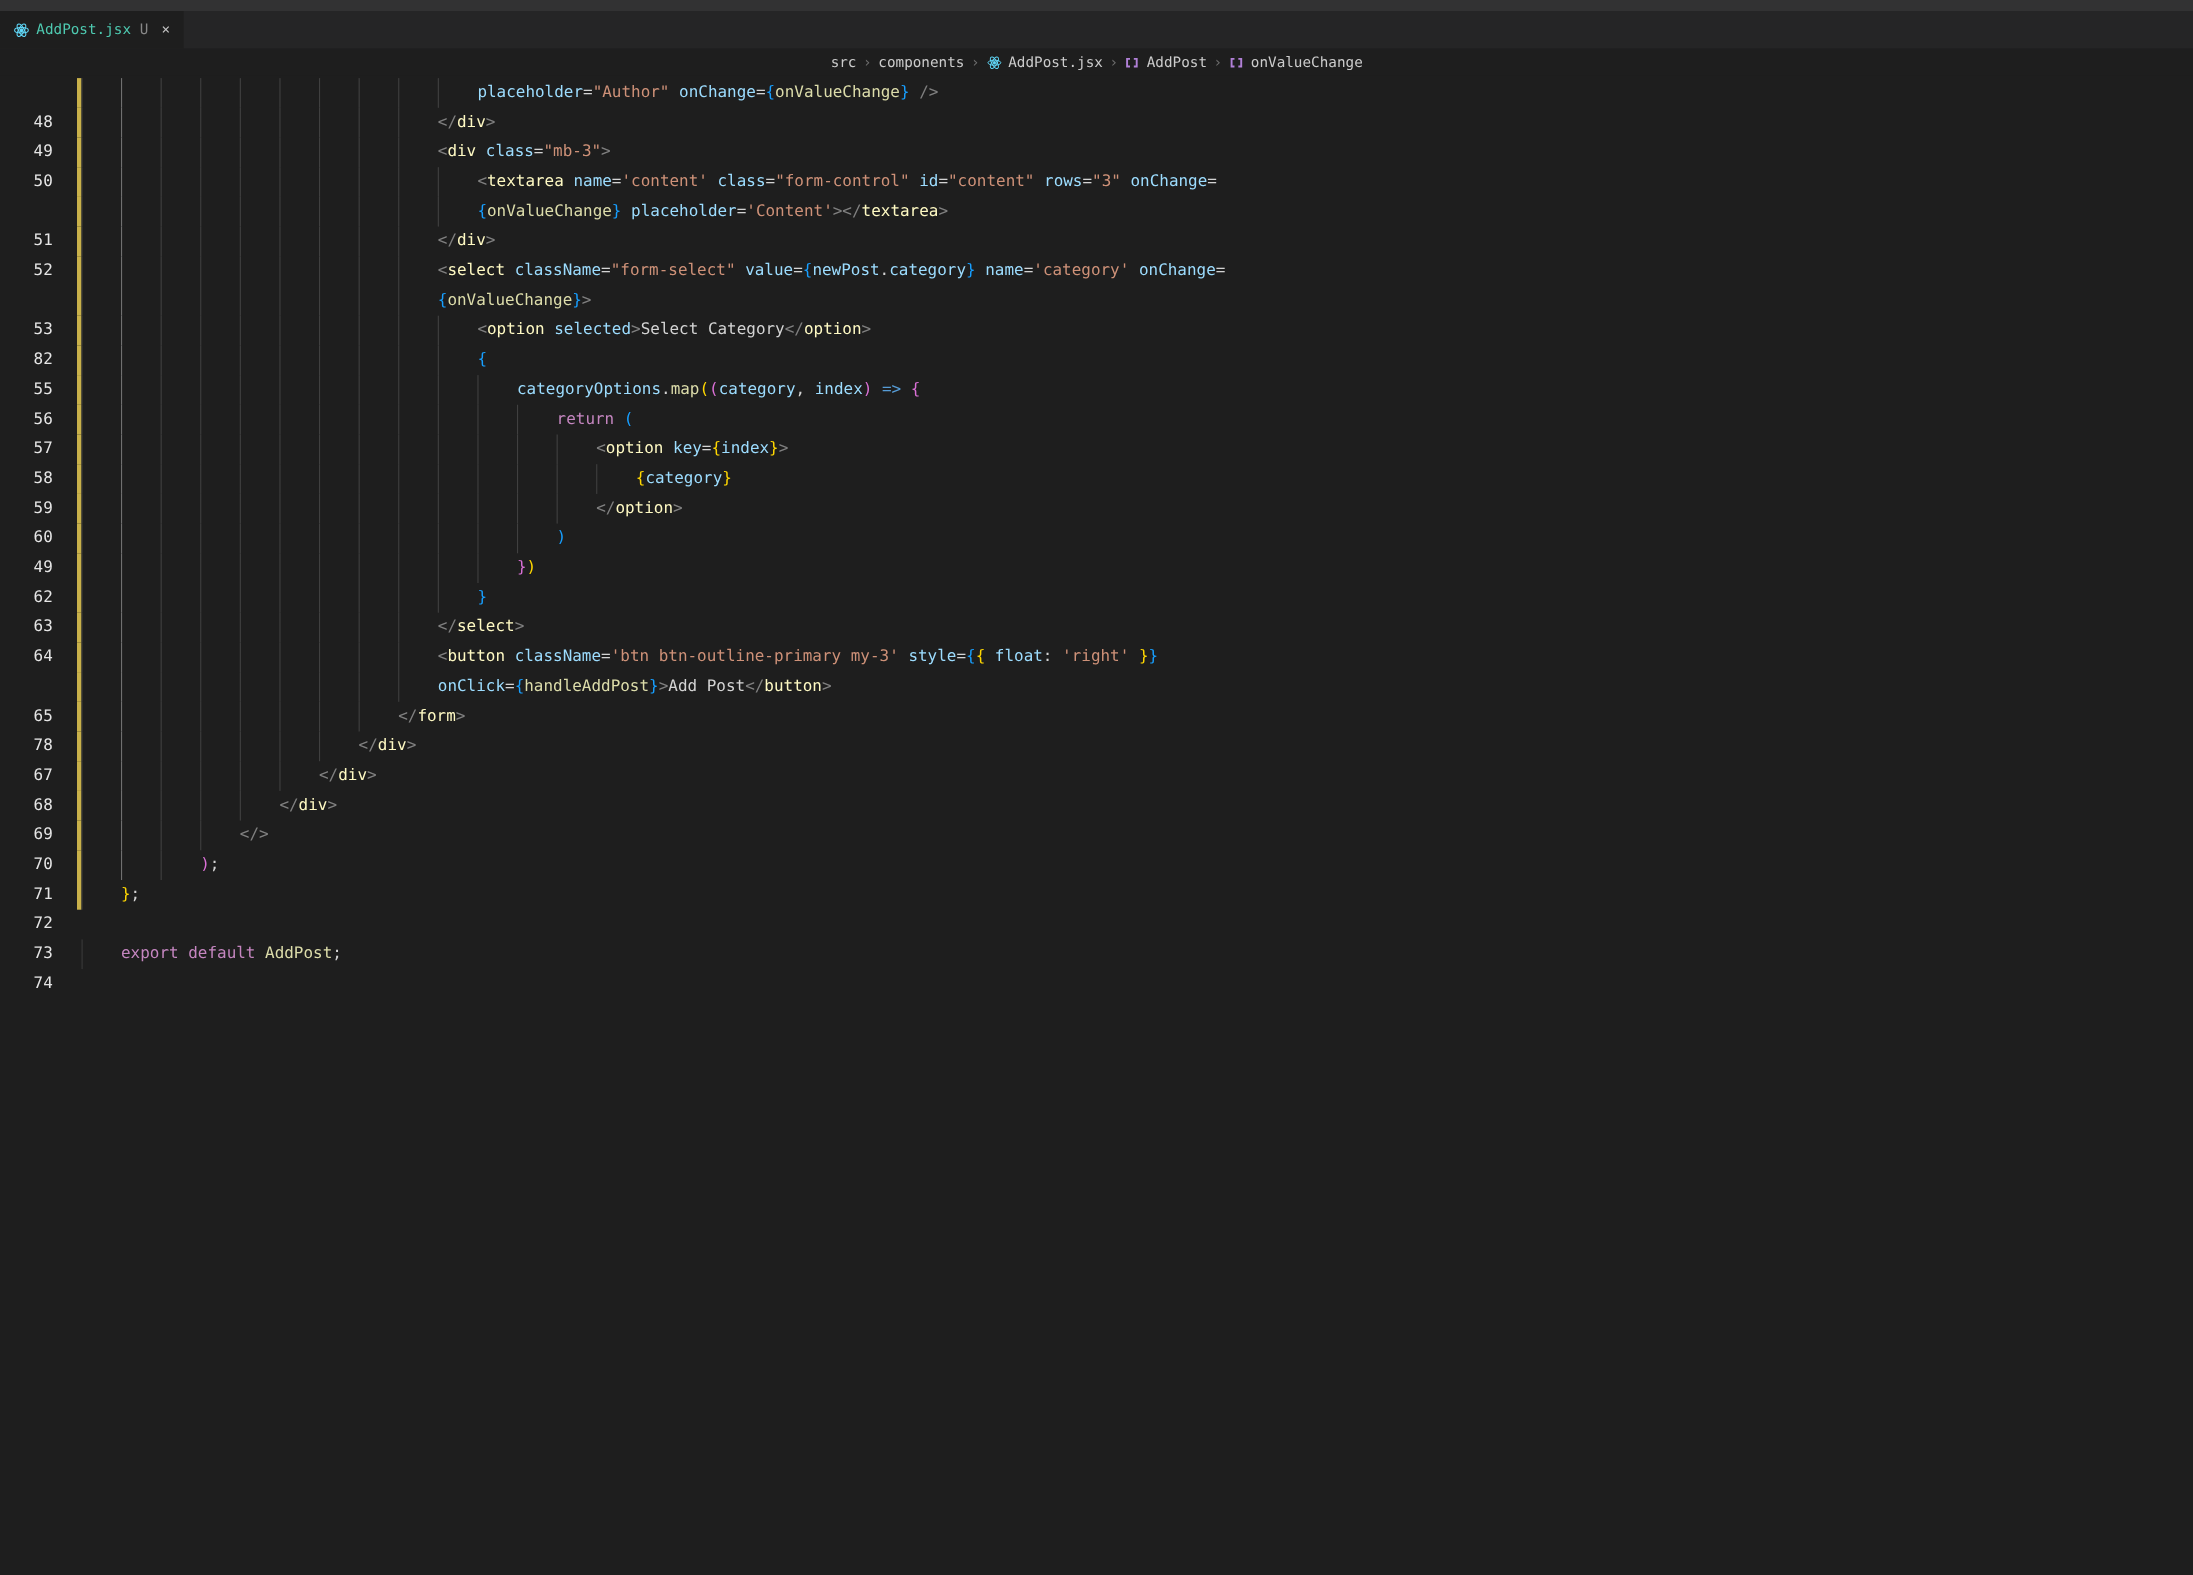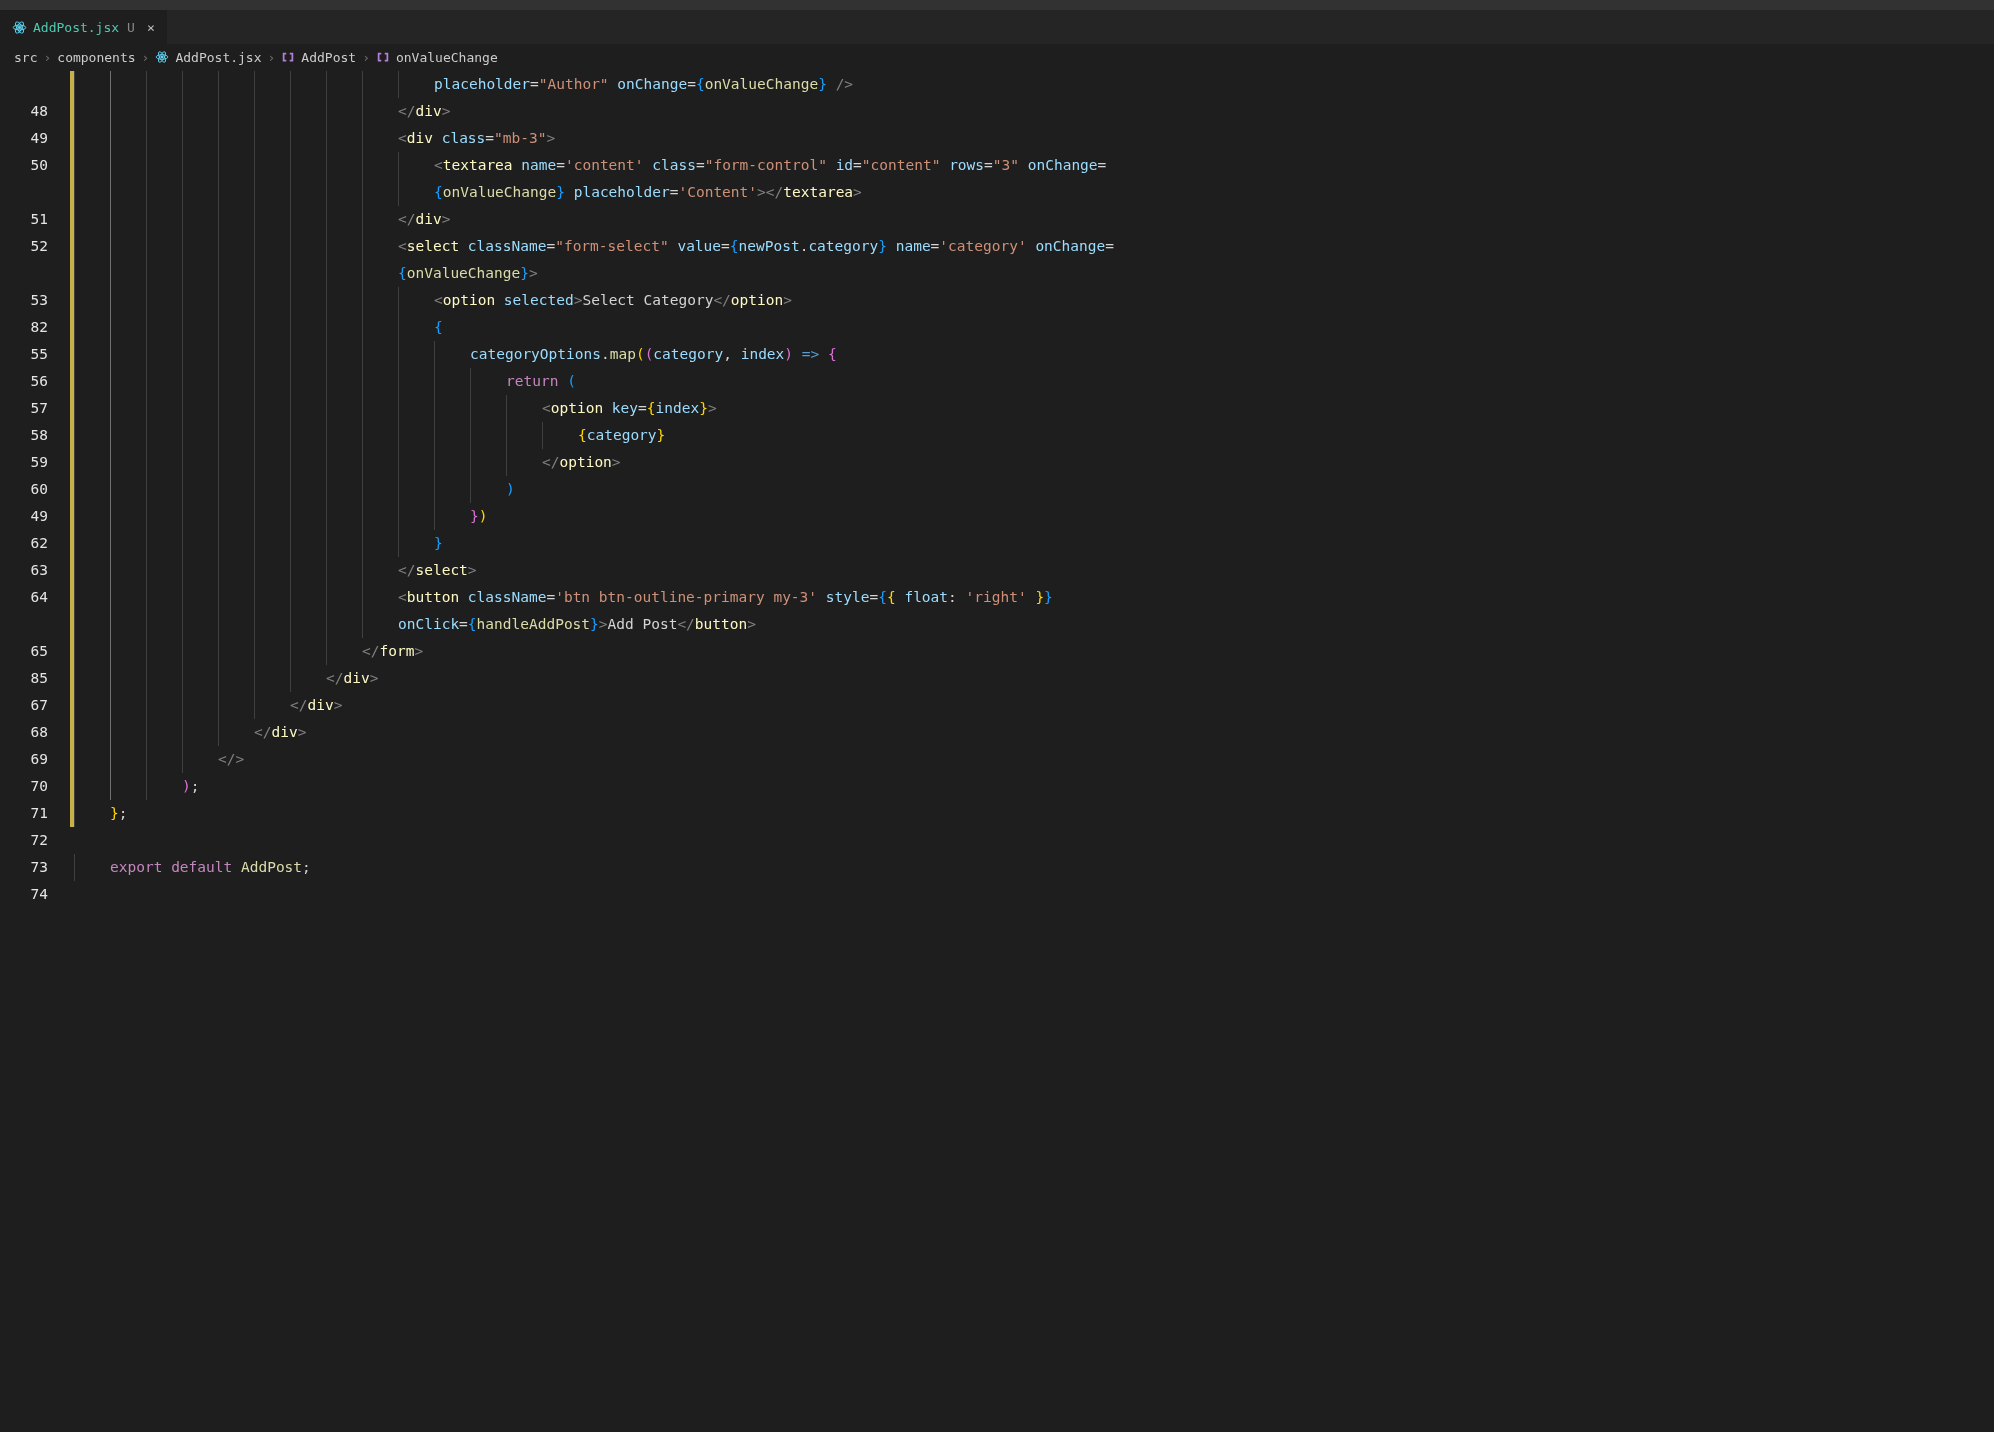--- a/index.html
+++ b/index.html
@@ -7,21 +7,21 @@
   
   .title-bar { height: 10px; background: #323233; }
   
   .tab-bar { height: 35px; background: #252526; display: flex; align-items: stretch; border-bottom: 1px solid #1e1e1e; }
   .tab { display: flex; align-items: center; padding: 0 12px; background: #1e1e1e; gap: 6px; font-size: 13px; }
   .tab .react-icon { color: #61dafb; display: flex; align-items: center; }
   .tab .tab-label { color: #4ec9b0; }
   .tab .modified { color: #888; margin-left: 2px; }
   .tab .close { color: #c5c5c5; margin-left: 6px; cursor: pointer; }
   
-  .breadcrumb { height: 24px; background: #1e1e1e; display: flex; align-items: center; padding: 0 14px; gap: 6px; font-size: 13px; color: #a0a0a0; }
+  .breadcrumb { height: 24px; background: #1e1e1e; display: flex; align-items: center; padding: 0 14px; gap: 6px; font-size: 13px; color: #a0a0a0; justify-content: center; }
   .breadcrumb .sep { color: #6e6e6e; }
   .breadcrumb .react-icon { color: #61dafb; display: inline-flex; align-items: center; }
   .breadcrumb .sym-icon { color: #b180d7; display: inline-flex; align-items: center; }
   .breadcrumb .crumb { color: #cccccc; }
   
   .editor { display: flex; height: calc(100% - 69px); background: #1e1e1e; }
   .gutter { width: 70px; text-align: right; padding-right: 22px; color: #e5e5e5; font-size: 14.5px; line-height: 27px; user-select: none; padding-top: 2px; }
   .gutter .ln { height: 27px; }
   
   .gutter-mod { width: 4px; padding-top: 2px; }
@@ -118,21 +118,21 @@
       <div class="ln">57</div>
       <div class="ln">58</div>
       <div class="ln">59</div>
       <div class="ln">60</div>
       <div class="ln">49</div>
       <div class="ln">62</div>
       <div class="ln">63</div>
       <div class="ln">64</div>
       <div class="ln"></div>
       <div class="ln">65</div>
-      <div class="ln">85</div>
+      <div class="ln">78</div>
       <div class="ln">67</div>
       <div class="ln">68</div>
       <div class="ln">69</div>
       <div class="ln">70</div>
       <div class="ln">71</div>
       <div class="ln">72</div>
       <div class="ln">73</div>
       <div class="ln">74</div>
     </div>
   <div class="gutter-mod" id="gutter-mod">

